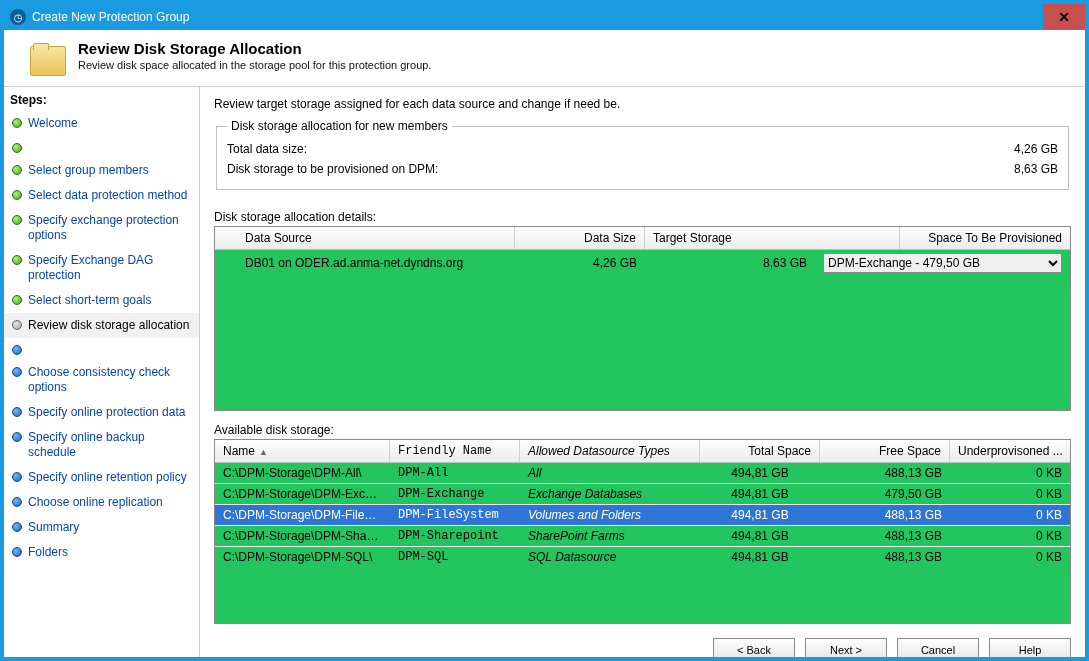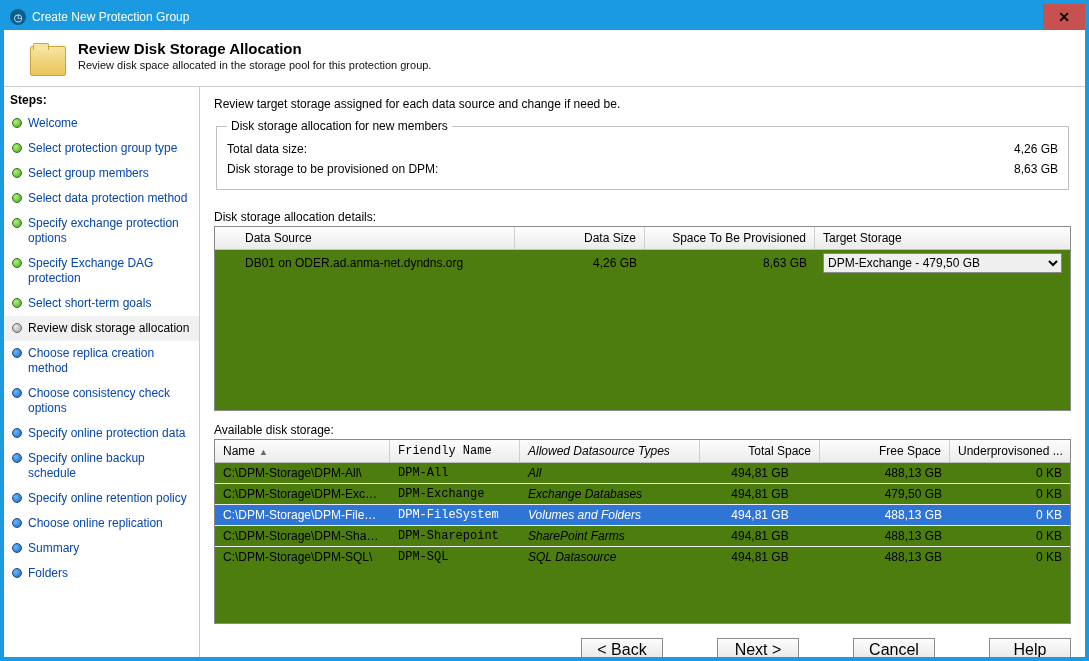--- a/index.html
+++ b/index.html
@@ -119,21 +119,21 @@
     border: 1px solid #c0c0c0;
     padding: 6px 10px 10px 10px;
     margin-bottom: 14px;
   }
   fieldset.alloc-box legend { font-size: 12px; padding: 0 4px; }
   .kv-row { display: flex; justify-content: space-between; padding: 3px 0; }
   .kv-row .v { text-align: right; min-width: 80px; }
   .section-label { margin: 6px 0 2px 0; }
   .grid {
     border: 1px solid #8a8a8a;
-    background: #4d7c0f;
+    background: #22c55e;
   }
   .grid-head, .grid-row {
     display: flex;
     align-items: center;
   }
   .grid-head {
     background: #fff;
     border-bottom: 1px solid #c0c0c0;
   }
   .grid-head .cell {
@@ -183,22 +183,21 @@
     display: flex; justify-content: flex-end;
     padding: 14px 0 2px 0;
     gap: 10px;
     margin-top: auto;
   }
   .btn {
     min-width: 82px; height: 24px;
     border: 1px solid #8a8a8a;
     background: linear-gradient(#fdfdfd,#e6e6e6);
     cursor: pointer;
-    font-size: 16px;
-    margin-left: 44px;
+    font-size: 11px;
   }
   .grid-head .cell.right { text-align: right; }
 </style>
 </head>
 <body>
 
 <div class="window">
 
   <div class="titlebar">
     <div class="titlebar-icon">◷</div>
@@ -219,21 +218,20 @@
 
     <div class="sidebar">
       <div class="sidebar-title">Steps:</div>
       <div id="steps-container">
           <div class="step-item">
             <div class="step-bullet done"></div>
             <div class="step-link">Welcome</div>
           </div>
           <div class="step-item">
             <div class="step-bullet done"></div>
-            <div class="step-link">Select protection group type</div>
           </div>
           <div class="step-item">
             <div class="step-bullet done"></div>
             <div class="step-link">Select group members</div>
           </div>
           <div class="step-item">
             <div class="step-bullet done"></div>
             <div class="step-link">Select data protection method</div>
           </div>
           <div class="step-item">
@@ -247,21 +245,20 @@
           <div class="step-item">
             <div class="step-bullet done"></div>
             <div class="step-link">Select short-term goals</div>
           </div>
           <div class="step-item current">
             <div class="step-bullet current"></div>
             <div class="">Review disk storage allocation</div>
           </div>
           <div class="step-item">
             <div class="step-bullet "></div>
-            <div class="step-link">Choose replica creation method</div>
           </div>
           <div class="step-item">
             <div class="step-bullet "></div>
             <div class="step-link">Choose consistency check options</div>
           </div>
           <div class="step-item">
             <div class="step-bullet "></div>
             <div class="step-link">Specify online protection data</div>
           </div>
           <div class="step-item">
@@ -300,22 +297,22 @@
           <div>Disk storage to be provisioned on DPM:</div>
           <div class="v">8,63 GB</div>
         </div>
       </fieldset>
 
       <div class="section-label">Disk storage allocation details:</div>
       <div class="grid">
         <div class="grid-head">
           <div class="cell g1-c1" style="padding-left:30px">Data Source</div>
           <div class="cell g1-c2 right">Data Size</div>
+          <div class="cell g1-c4">Target Storage</div>
           <div class="cell g1-c3 right">Space To Be Provisioned</div>
-          <div class="cell g1-c4">Target Storage</div>
         </div>
         <div class="grid1" id="details-body">
             <div class="grid-row">
               <div class="cell g1-c1" style="padding-left:30px">DB01 on ODER.ad.anma-net.dyndns.org</div>
               <div class="cell g1-c2">4,26 GB</div>
               <div class="cell g1-c3">8,63 GB</div>
               <div class="cell g1-c4"><select class="target-select"><option>DPM-Exchange - 479,50 GB</option></select></div>
             </div>
           </div>
       </div>

